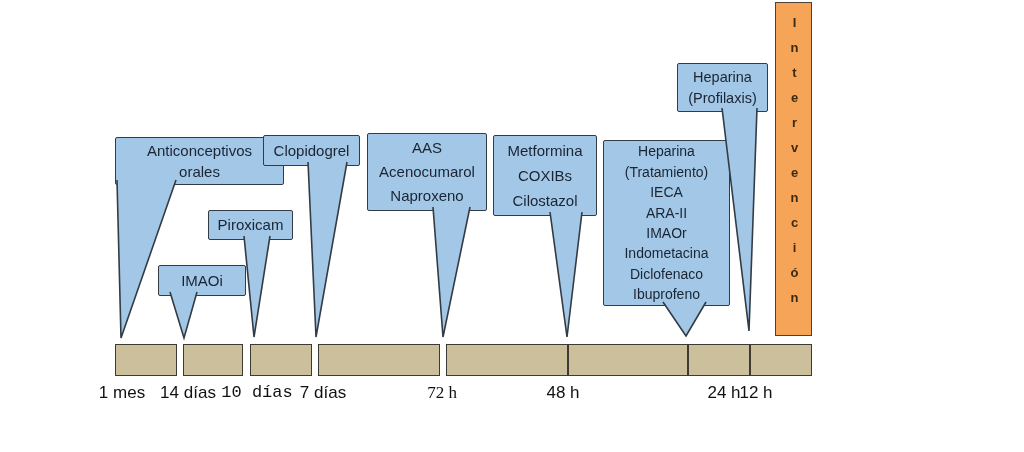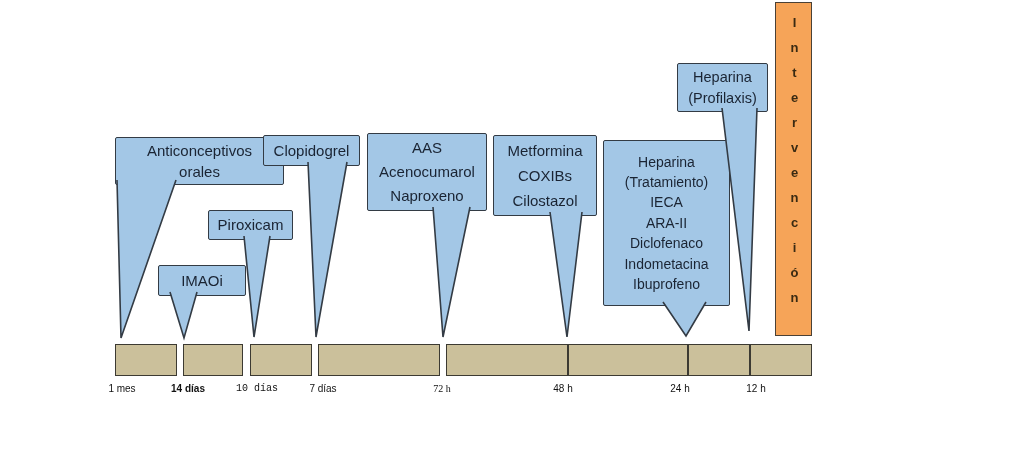--- a/index.html
+++ b/index.html
@@ -52,21 +52,21 @@
     top: 344px;
     height: 32px;
     width: 2px;
     background: var(--timeline-border);
     z-index: 1;
   }
   .tick-label {
     position: absolute;
     top: 383px;
     transform: translateX(-50%);
-    font-size: 10px;
+    font-size: 17px;
     color: #111111;
     white-space: nowrap;
   }
   #intervention-bar {
     position: absolute;
     left: 775px;
     top: 2px;
     width: 37px;
     height: 334px;
     box-sizing: border-box;
@@ -115,22 +115,23 @@
       <div>AAS</div>
       <div>Acenocumarol</div>
       <div>Naproxeno</div>
     </div>
 
   <div class="callout" style="left:603px; top:140px; width:127px; height:166px; font-size:14px; line-height:20.4px;">
       <div>Heparina</div>
       <div>(Tratamiento)</div>
       <div>IECA</div>
       <div>ARA-II</div>
+      <div>IMAOr</div>
+      <div>Indometacina</div>
       <div>Diclofenaco</div>
-      <div>Indometacina</div>
       <div>Ibuprofeno</div>
     </div>
 
   <div class="callout" style="left:677px; top:63px; width:91px; height:49px; font-size:14.5px; line-height:21px;">
       <div>Heparina</div>
       <div>(Profilaxis)</div>
     </div>
 
   <svg class="tails" width="1024" height="452" viewBox="0 0 1024 452">
     <path class="tail" d="M117,180 L121,338 L176,180"></path>
@@ -146,23 +147,23 @@
   <div class="timeline-segment" style="left:115px; width:62px;"></div>
   <div class="timeline-segment" style="left:183px; width:60px;"></div>
   <div class="timeline-segment" style="left:250px; width:62px;"></div>
   <div class="timeline-segment" style="left:318px; width:122px;"></div>
   <div class="timeline-segment" style="left:446px; width:366px;"></div>
   <div class="timeline-divider" style="left:567px;"></div>
   <div class="timeline-divider" style="left:687px;"></div>
   <div class="timeline-divider" style="left:749px;"></div>
 
   <span class="tick-label" style="left:122px;">1 mes</span>
-  <span class="tick-label" style="left:188px;font-weight:bold;">14 días</span>
+  <span class="tick-label" style="left:188px;">14 días</span>
   <span class="tick-label" style="left:257px;font-family:Liberation Mono, monospace;">10 días</span>
   <span class="tick-label" style="left:323px;">7 días</span>
   <span class="tick-label" style="left:442px;font-family:Liberation Serif, serif;">72 h</span>
   <span class="tick-label" style="left:563px;">48 h</span>
-  <span class="tick-label" style="left:680px;">24 h</span>
+  <span class="tick-label" style="left:724px;">24 h</span>
   <span class="tick-label" style="left:756px;">12 h</span>
 
   <div id="intervention-bar">Intervención</div>
 
 </div>
 
 </body></html>

